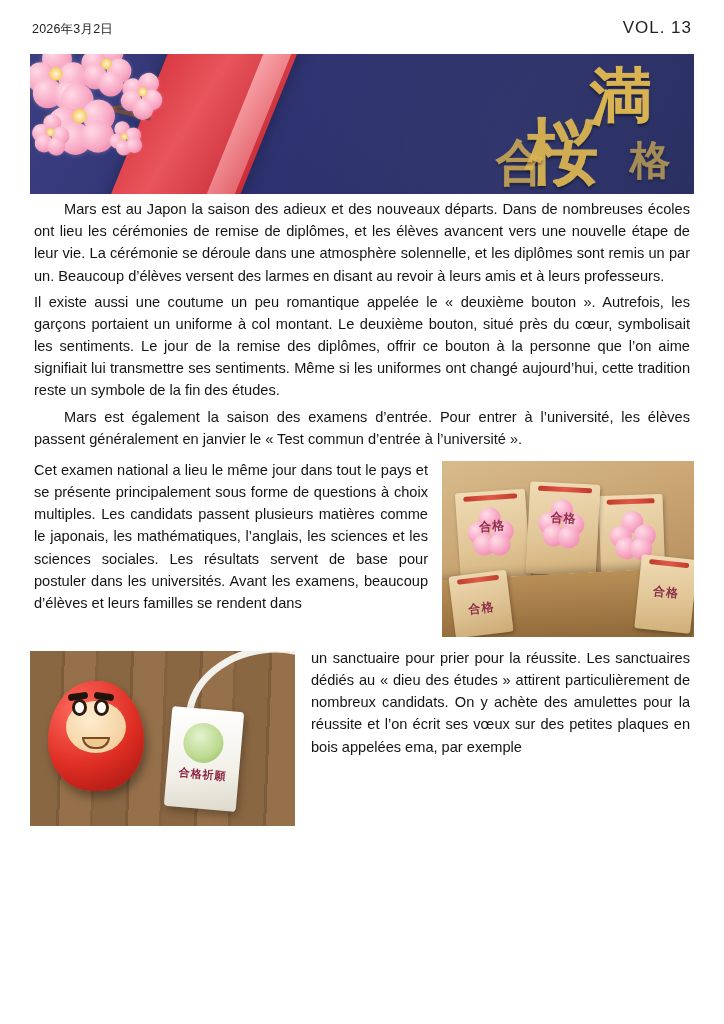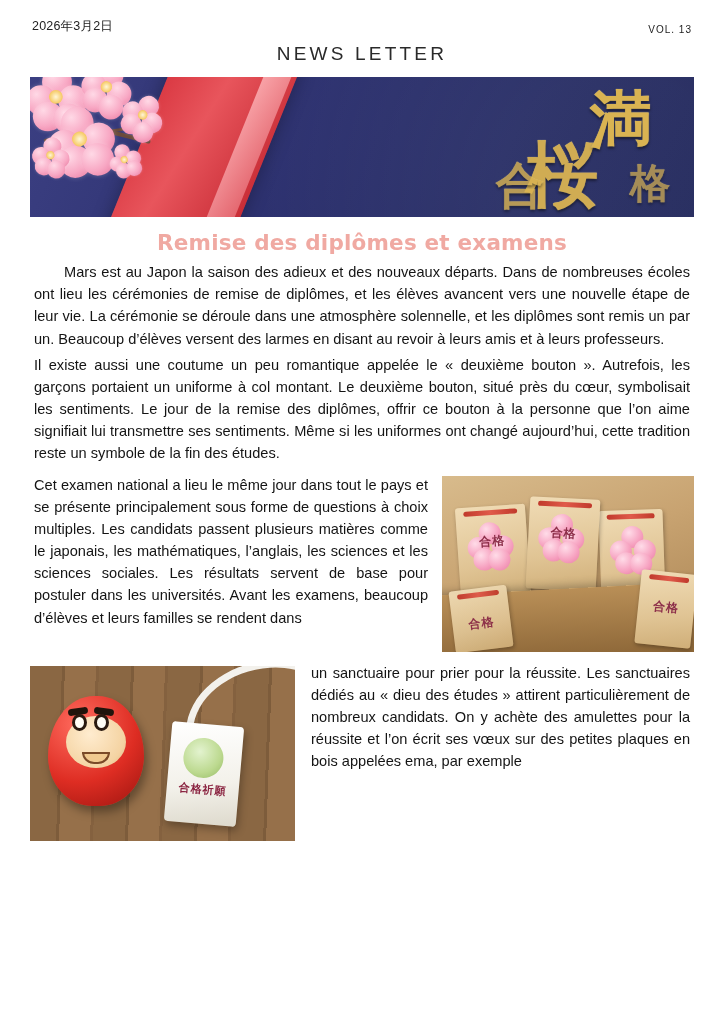--- a/index.html
+++ b/index.html
@@ -27,21 +27,21 @@
     display: flex;
     justify-content: space-between;
     align-items: flex-end;
     font-size: 12.5px;
     letter-spacing: 0.2px;
     color: #222;
     padding: 0 2px 4px 2px;
   }
   .meta-row .vol {
     letter-spacing: 1px;
-    font-size: 10px;
+    font-size: 17px;
   }
   .masthead {
     text-align: center;
     margin: 2px 0 0 0;
   }
   .masthead .title {
     font-family: "DejaVu Sans", sans-serif;
     font-weight: bold;
     font-size: 53px;
     letter-spacing: 1.5px;
@@ -318,21 +318,20 @@
 <body>
 
 <div class="page">
 
   <div class="meta-row">
     <span>2026年3月2日</span>
     <span class="vol">VOL. 13</span>
   </div>
 
   <div class="masthead">
-    <div class="subtitle">NEWS LETTER</div>
   </div>
 
   <div class="hero">
     <div class="hero-bg"></div>
     <div class="ribbon"></div>
     <div class="ribbon-edge"></div>
     <div class="kanji k2">桜</div>
     <div class="kanji k1">満</div>
     <div class="kanji k3">合</div>
     <div class="kanji k4">格</div>
@@ -383,25 +382,25 @@
         <div class="petal p1"></div>
           <div class="petal p2"></div>
           <div class="petal p3"></div>
         <div class="petal p4"></div>
           <div class="petal p5"></div>
           <div class="core"></div>
       </div>
     </div>
   </div>
 
-  <div class="article-title">Remise des diplômes et examens</div>
 
   <div class="body-text">
     <p class="indent">Mars est au Japon la saison des adieux et des nouveaux départs. Dans de nombreuses écoles ont lieu les cérémonies de remise de diplômes, et les élèves avancent vers une nouvelle étape de leur vie. La cérémonie se déroule dans une atmosphère solennelle, et les diplômes sont remis un par un. Beaucoup d’élèves versent des larmes en disant au revoir à leurs amis et à leurs professeurs.</p>
     <p class="para-gap">Il existe aussi une coutume un peu romantique appelée le « deuxième bouton ». Autrefois, les garçons portaient un uniforme à col montant. Le deuxième bouton, situé près du cœur, symbolisait les sentiments. Le jour de la remise des diplômes, offrir ce bouton à la personne que l’on aime signifiait lui transmettre ses sentiments. Même si les uniformes ont changé aujourd’hui, cette tradition reste un symbole de la fin des études.</p>
+    <p class="indent para-gap">Mars est également la saison des examens d’entrée. Pour entrer à l’université, les élèves passent généralement en janvier le « Test commun d’entrée à l’université ».</p>
   </div>
 
   <div class="block2 clearfix">
     <div class="img-right">
       <div class="ema-bg"></div>
       <div class="plaque pl3">
         <div class="cord"></div>
         <div class="blossom">
             <div class="bp bp1"></div>
             <div class="bp bp2"></div>

